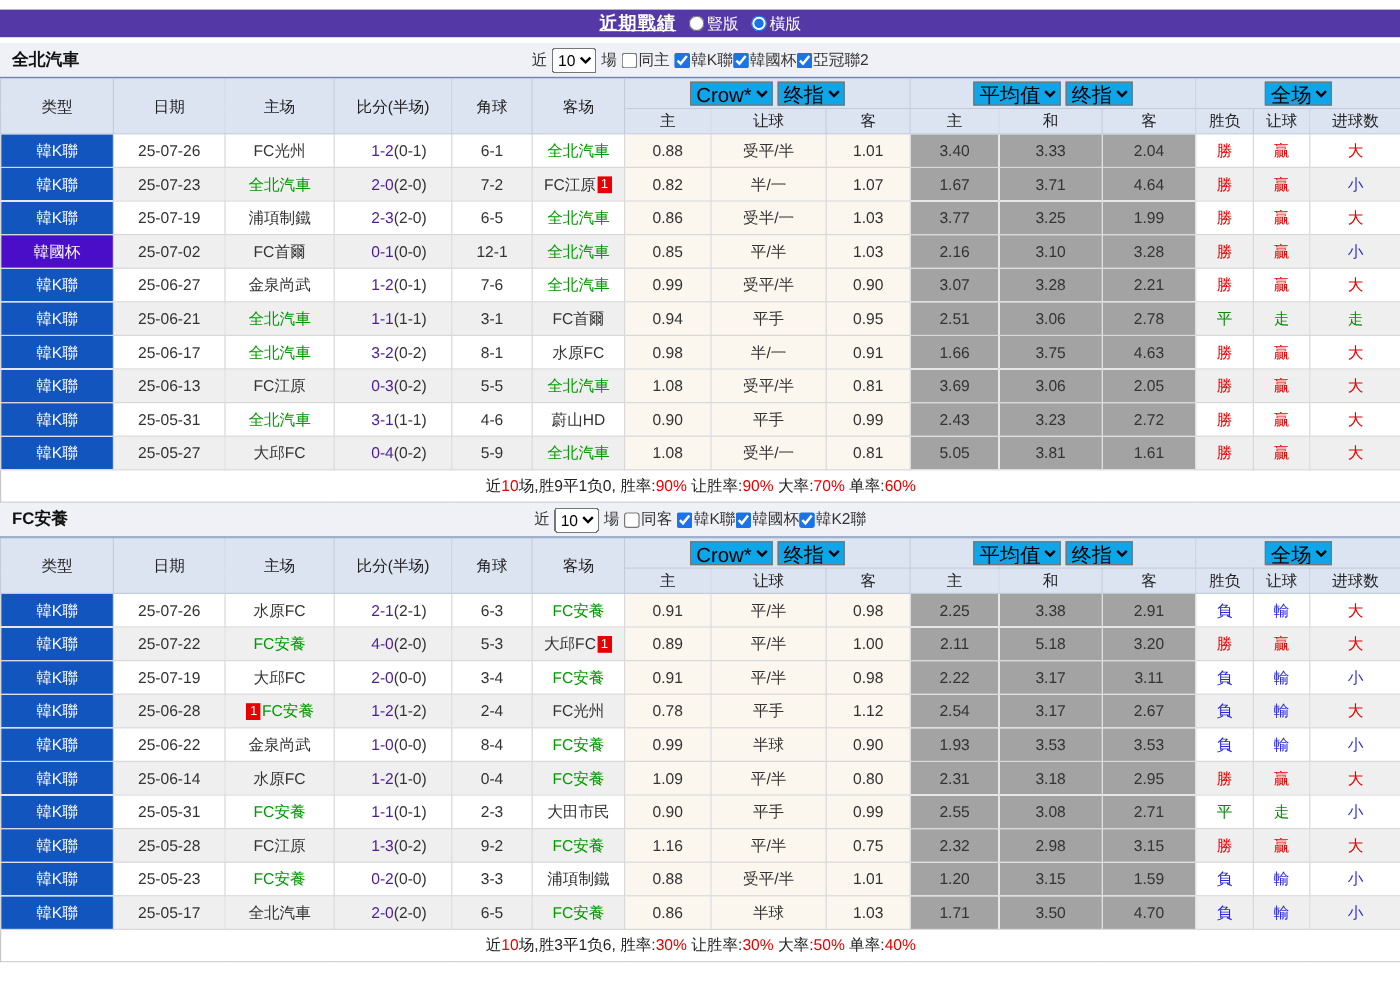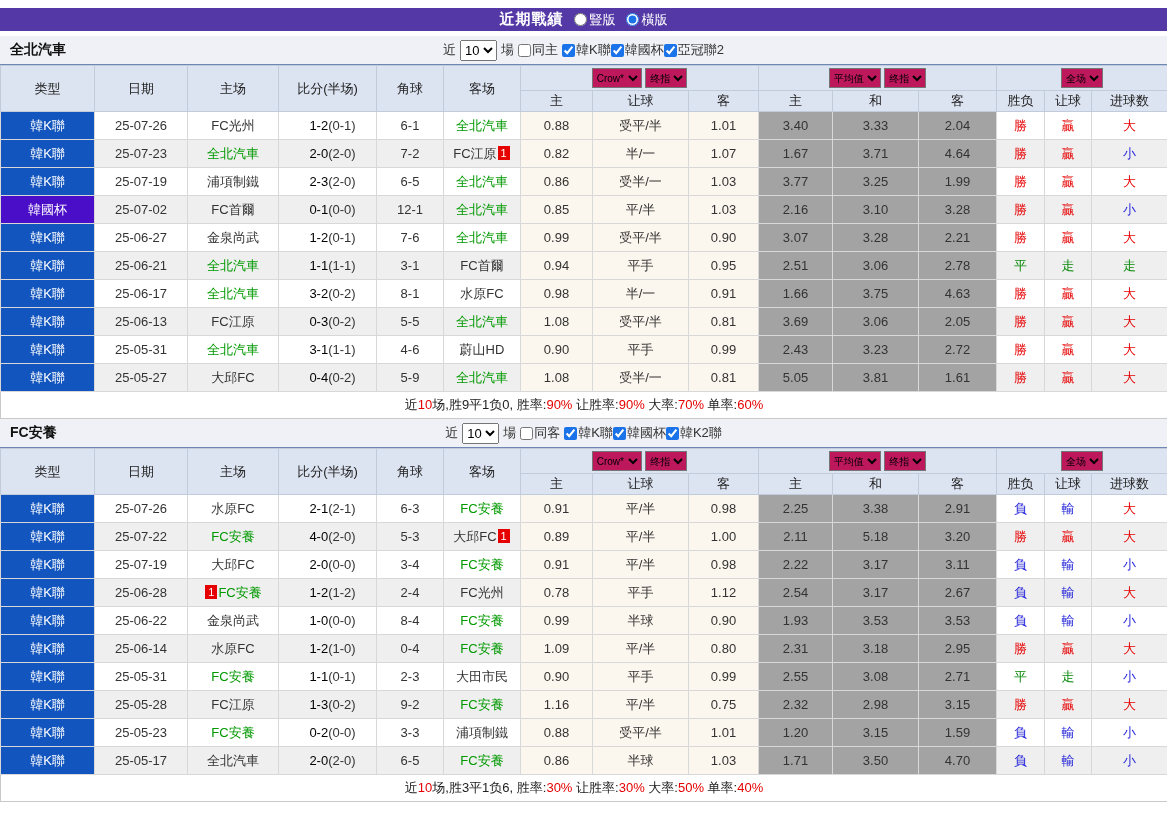--- a/index.html
+++ b/index.html
@@ -6,47 +6,47 @@
   body {
     margin: 0; padding: 8px 0 0 0; background: #fff;
     font-family: "Liberation Sans", "DejaVu Sans", sans-serif;
     width: 1167px;
   }
   .titlebar {
     height: 23px; background: #5439A6; color: #fff;
     display: flex; align-items: center; justify-content: center; gap: 10px;
     margin-bottom: 5px; font-size: 15px;
   }
-  .titlebar .ttl { font-weight: bold; letter-spacing: 1px; }
+  .titlebar .ttl { font-weight: bold; letter-spacing: 1px; text-decoration: underline; }
   .radio-lab { display: inline-flex; align-items: center; gap: 3px; font-size: 13px; font-weight: normal; cursor: pointer; }
   input[type="radio"], input[type="checkbox"] { accent-color: #1A73E8; width: 13px; height: 13px; margin: 0; }
   .secbar {
     height: 29px; background: #F0F1F6; border-bottom: 1px solid #6D86B4;
     display: flex; align-items: center; position: relative; font-size: 13px; color: #333;
   }
   .secbar .team { position: absolute; left: 10px; font-weight: bold; color: #111; font-size: 14px; }
   .secbar .ctrls { margin: 0 auto; display: flex; align-items: center; gap: 4px; }
   .secbar select { font-size: 13px; height: 21px; }
   .chk { display: inline-flex; align-items: center; gap: 1px; cursor: pointer; }
   table { border-collapse: collapse; table-layout: fixed; width: 1167px; font-size: 13px; color: #333; }
   th, td {
     border: 1px solid #D8D8D8; text-align: center; padding: 0;
     height: 28px; overflow: hidden; white-space: nowrap;
   }
   thead th { background: #DCE3F1; font-weight: normal; color: #222; border-color: #C0CBDC; }
   thead tr.selrow th { height: 25px; }
   thead tr.subrow th { height: 21px; }
-  thead select { font-size: 10px; height: 20px; background: #be185d; }
+  thead select { font-size: 17px; height: 20px; background: #0ea5e9; }
   td.league { background: #1255BE; color: #fff; }
   td.league.cup { background: #4A0DC8; }
   tr.alt td.pl { background: #EFEFEF; }
   td.asian { background: #FCF7EE; }
   td.euro  { background: #a3a3a3; }
   .focus { color: #009900; }
-  .ft { color: #000000; margin-left: 10px; }
+  .ft { color: #4c1d95; margin-left: 10px; }
   .ht { color: #333; }
   .badge {
     display: inline-block; background: #E60000; color: #fff;
     font-size: 11px; line-height: 14px; height: 14px; padding: 0 3px;
     vertical-align: 1px; margin: 0 1px;
   }
   .r-red   { color: #E60000; }
   .r-blue  { color: #2626D9; }
   .r-green { color: #0A8A0A; }
   tfoot td { height: 27px; background: #fff; font-size: 13px; color: #222; border-color: #C9C9C9; }

